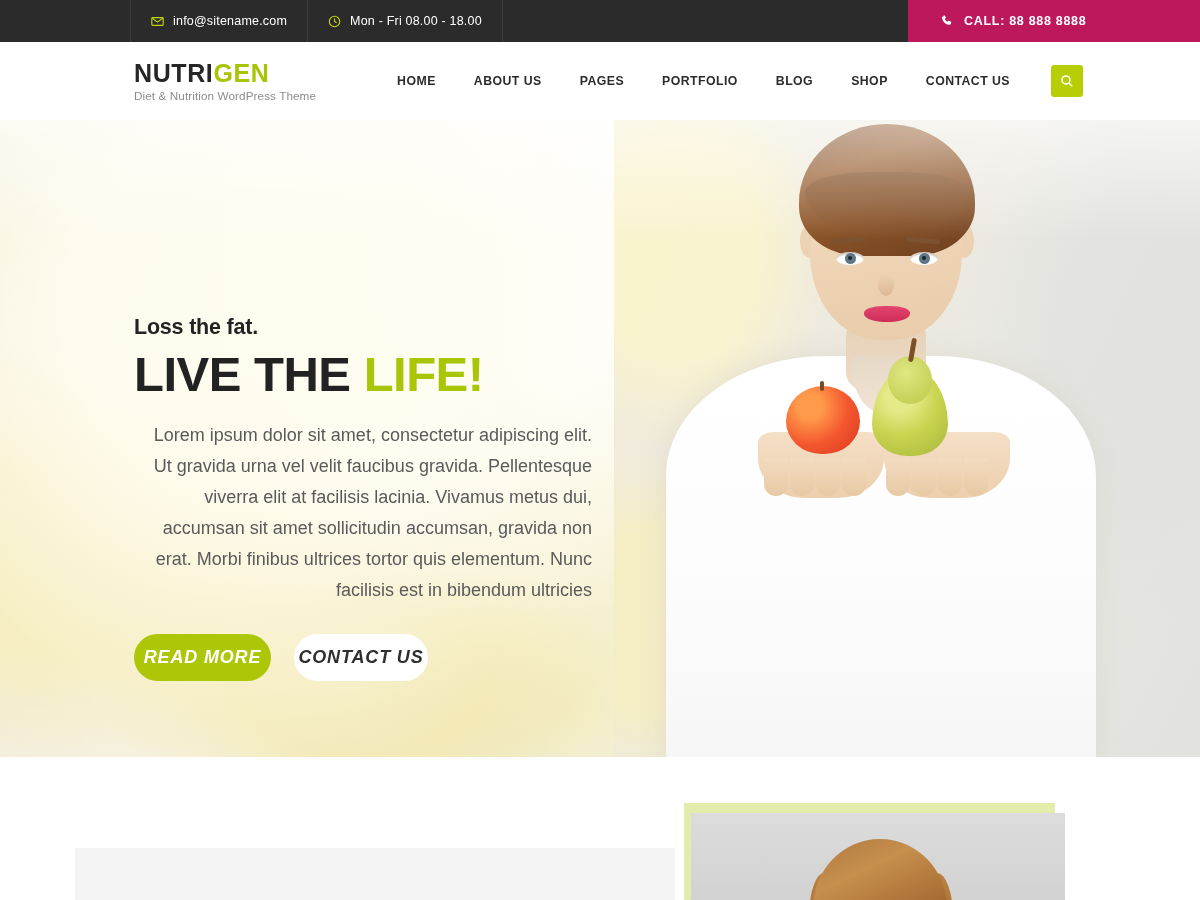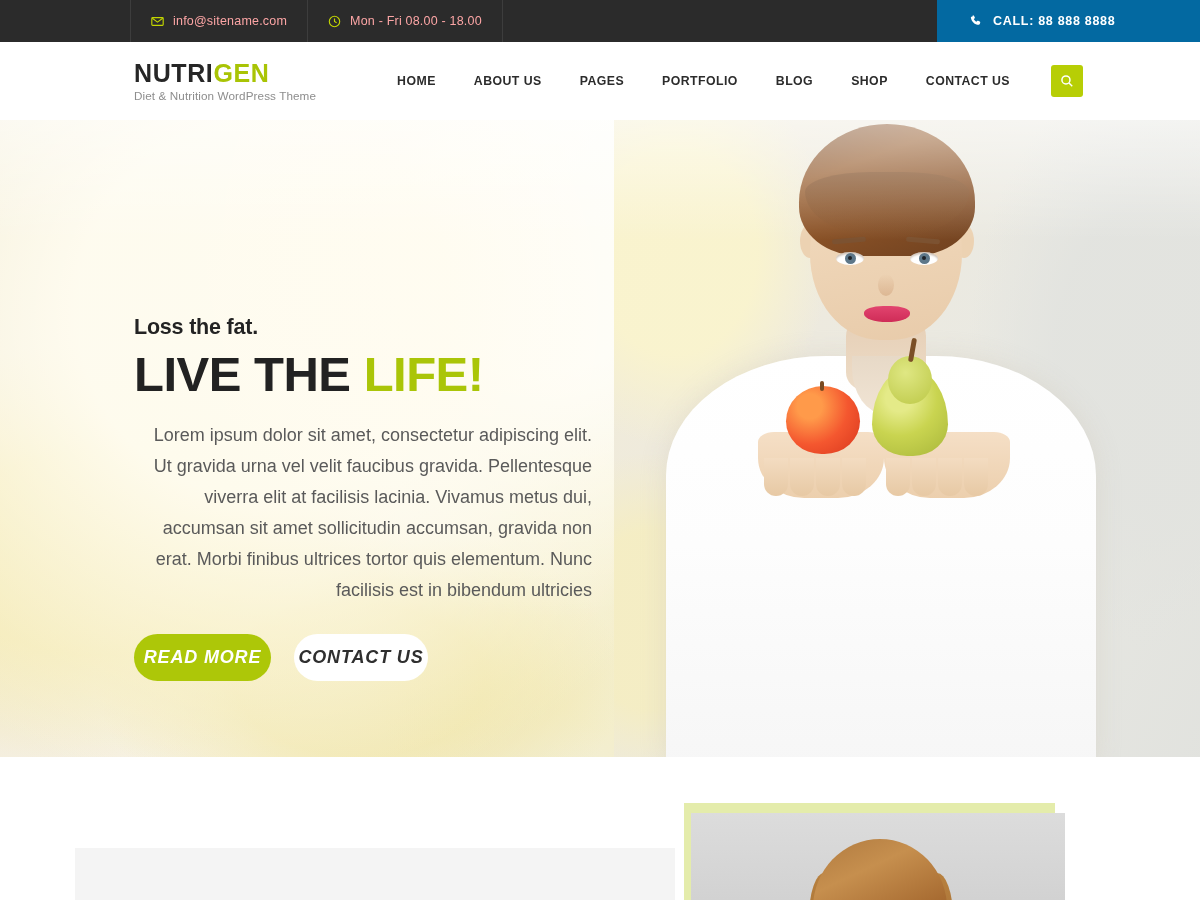--- a/index.html
+++ b/index.html
@@ -17,33 +17,33 @@
     background: #2b2b2b;
     display: flex; align-items: stretch;
   }
   .topbar-left { display: flex; align-items: stretch; margin-left: 130px; }
   .tb-item {
     display: flex; align-items: center; gap: 9px;
     padding: 0 20px;
     border-left: 1px solid #3d3d3d;
     border-right: 1px solid #3d3d3d;
     margin-right: -1px;
-    color: #fca5a5;
+    color: #ffffff;
     font-size: 12.5px;
     letter-spacing: .2px;
     white-space: nowrap;
   }
   .tb-item .tbicon { color: #c3d600; display:flex; align-items:center; }
   .tb-item .tbicon svg { display:block; }
   .topbar-spacer { flex: 1 1 auto; }
   .tb-call {
-    background: #0369a1;
+    background: #be185d;
     display: flex; align-items: center; gap: 10px;
     padding: 0 28px 0 32px;
-    width: 263px;
+    width: 292px;
     color: #ffffff;
     font-size: 12.5px;
     font-weight: 600;
     letter-spacing: .7px;
   }
   .tb-call .tbicon { color:#ffffff; display:flex; align-items:center; }
 
   
   .header {
     position: absolute; left: 0; top: 42px;

